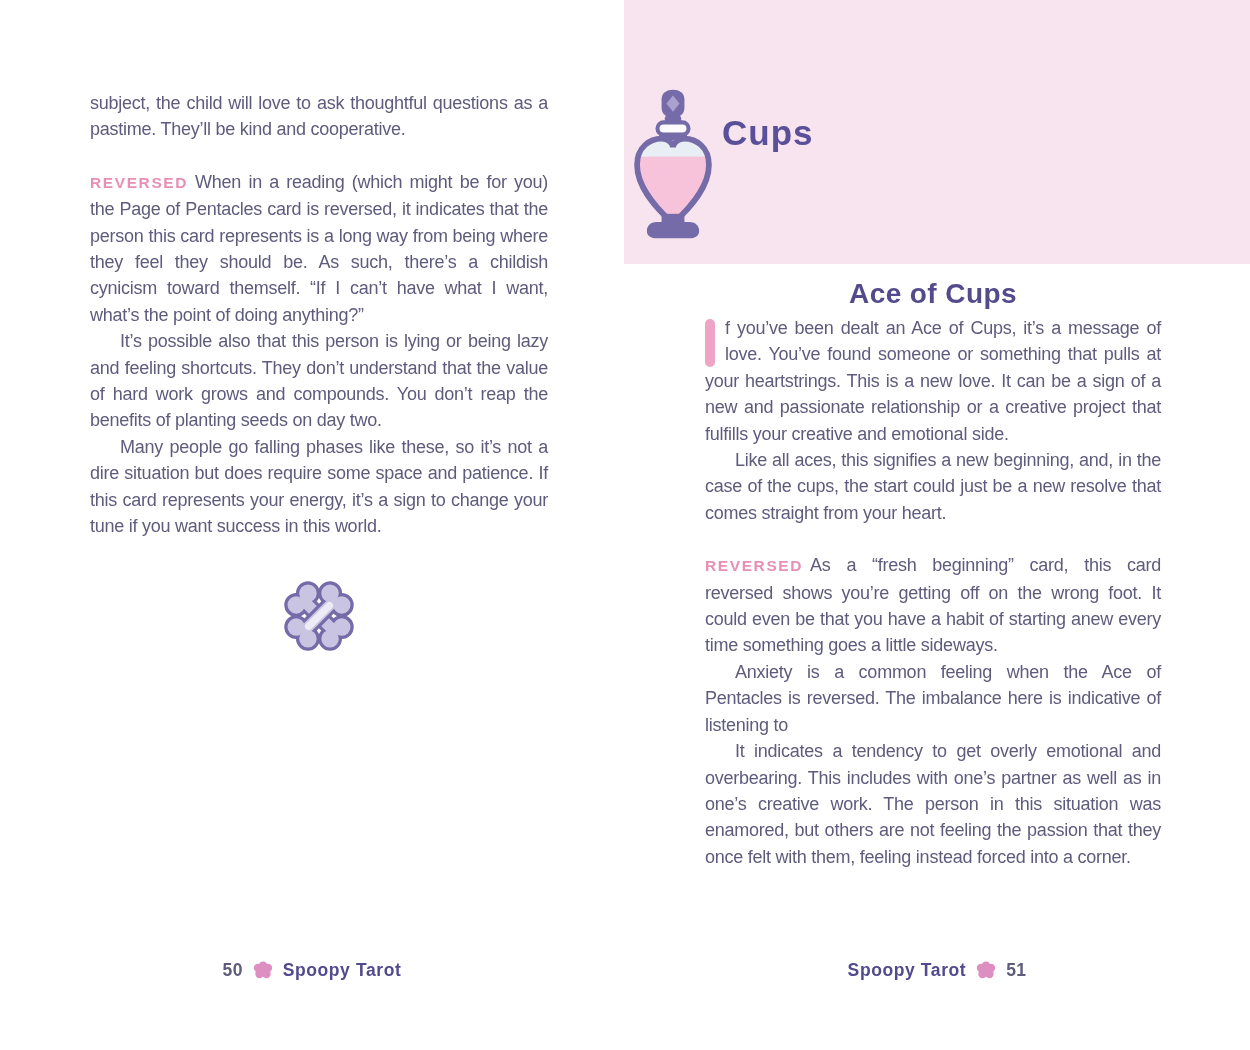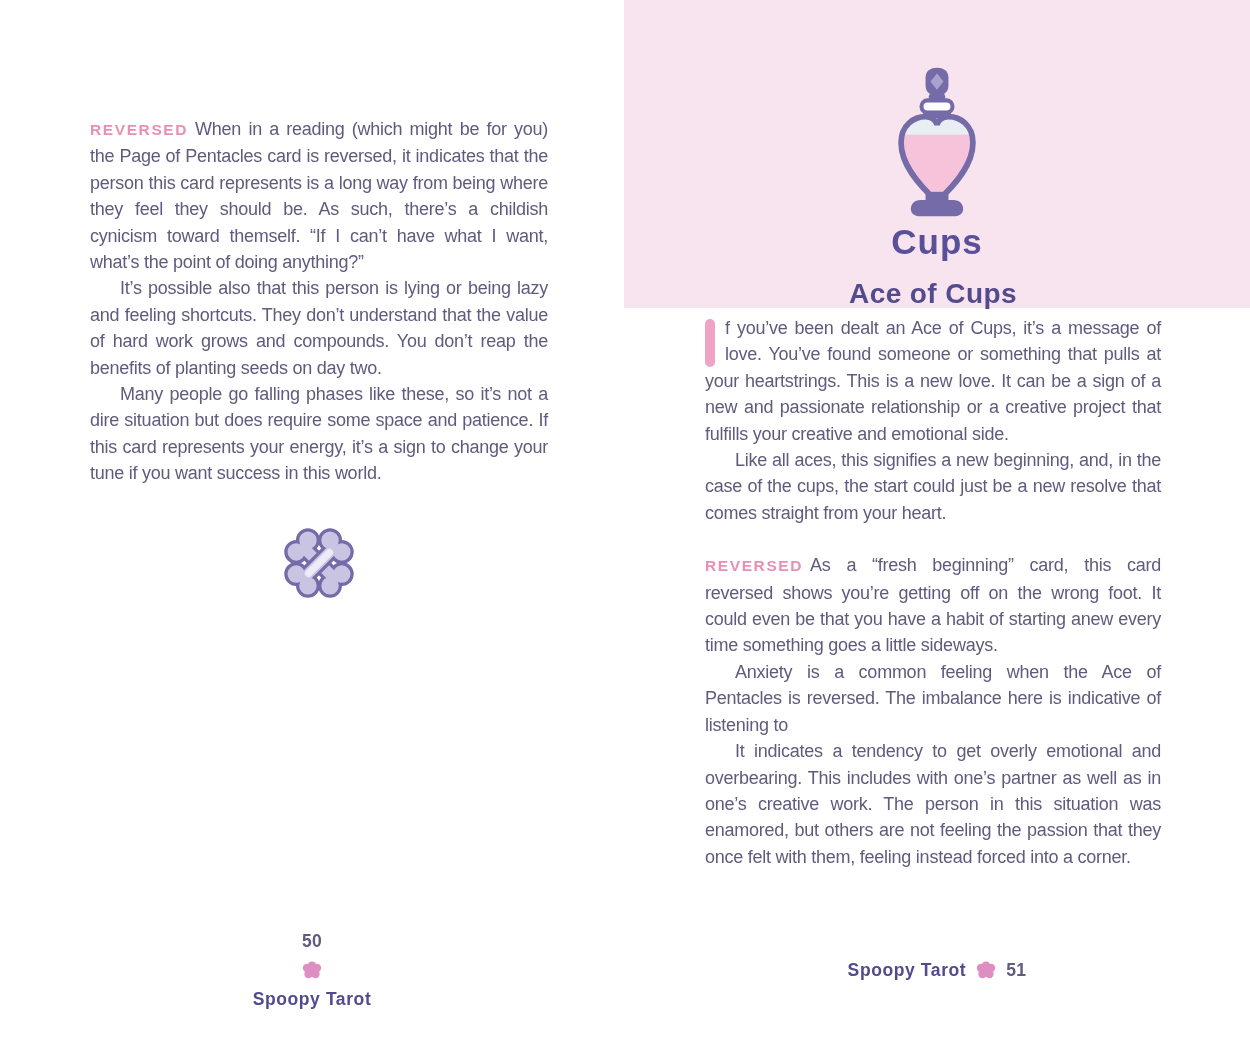--- a/index.html
+++ b/index.html
@@ -5,23 +5,23 @@
   html,body{margin:0;padding:0;}
   body{
     width:1250px;height:1050px;background:#ffffff;
     font-family:"Liberation Sans", sans-serif;
     -webkit-font-smoothing:antialiased;
   }
   .spread{position:relative;width:1250px;height:1050px;overflow:hidden;background:#ffffff;}
 
   
   .banner{
-    position:absolute;left:624px;top:0;width:626px;height:308px;
+    position:absolute;left:624px;top:0;width:626px;height:264px;
     background:#f8e4ef;
-    display:flex;flex-direction:column;align-items:center;
+    display:flex;align-items:center;
   }
   .bottle-wrap{margin-top:64px;line-height:0;}
   .chapter-title{
     margin-top:2px;font-size:35px;font-weight:bold;color:#5a509a;letter-spacing:1px;
   }
 
   
   .col{position:absolute;}
   .col-left{left:90px;top:90px;width:458px;}
   .col-right{left:705px;top:278px;width:456px;}
@@ -49,21 +49,21 @@
   }
 
   
   .ornament-wrap{display:flex;justify-content:center;margin-top:30px;}
 
   
   .footer{
     position:absolute;top:958px;height:24px;
     display:flex;align-items:center;justify-content:center;gap:9px;
   }
-  .footer-left{left:0;width:624px;flex-direction:column;}
+  .footer-left{left:0;width:624px;}
   .footer-right{left:624px;width:626px;}
   .page-number{font-size:17.5px;font-weight:600;color:#5e5b7d;letter-spacing:0.3px;}
   .book-title{font-size:17.5px;font-weight:bold;color:#524a8e;letter-spacing:0.6px;}
   .blob{line-height:0;}
 </style>
 </head>
 <body>
 
 <div class="spread">
 
@@ -88,20 +88,21 @@
         <path d="M60 168 C36 146 16 122 16 96 C16 74 32 64 46 64 C54 64 59 69 60 74 C61 69 66 64 74 64 C88 64 104 74 104 96 C104 122 84 146 60 168 Z" fill="none" stroke="#756ba8" stroke-width="7"></path>
 
         <rect x="46" y="156" width="28" height="12" fill="#756ba8"></rect>
         <path d="M40 166 L80 166 C88 166 92 171 92 177 C92 183 87 186 80 186 L40 186 C33 186 28 183 28 177 C28 171 32 166 40 166 Z" fill="#756ba8"></path>
       </svg>
     </div>
     <div class="chapter-title">Cups</div>
   </div>
 
   <div class="col col-left">
+    <p class="body-par">subject, the child will love to ask thoughtful questions as a pastime. They’ll be kind and cooperative.</p>
     <p class="body-par gap-top"><span class="reversed-label">REVERSED</span><span>When in a reading (which might be for you) the Page of Pentacles card is reversed, it indicates that the person this card represents is a long way from being where they feel they should be. As such, there’s a childish cynicism toward themself. “If I can’t have what I want, what’s the point of doing anything?”</span></p>
     <p class="body-par indent">It’s possible also that this person is lying or being lazy and feeling shortcuts. They don’t understand that the value of hard work grows and compounds. You don’t reap the benefits of planting seeds on day two.</p>
     <p class="body-par indent">Many people go falling phases like these, so it’s not a dire situation but does require some space and patience. If this card represents your energy, it’s a sign to change your tune if you want success in this world.</p>
 
     <div class="ornament-wrap">
       <svg width="92" height="92" viewBox="0 0 100 100" aria-hidden="true">
 
         <g transform="rotate(45 50 50)">
           <g stroke="#756ba8" stroke-width="7" fill="#756ba8">
             <rect x="22" y="44" width="56" height="12" rx="6"></rect>

